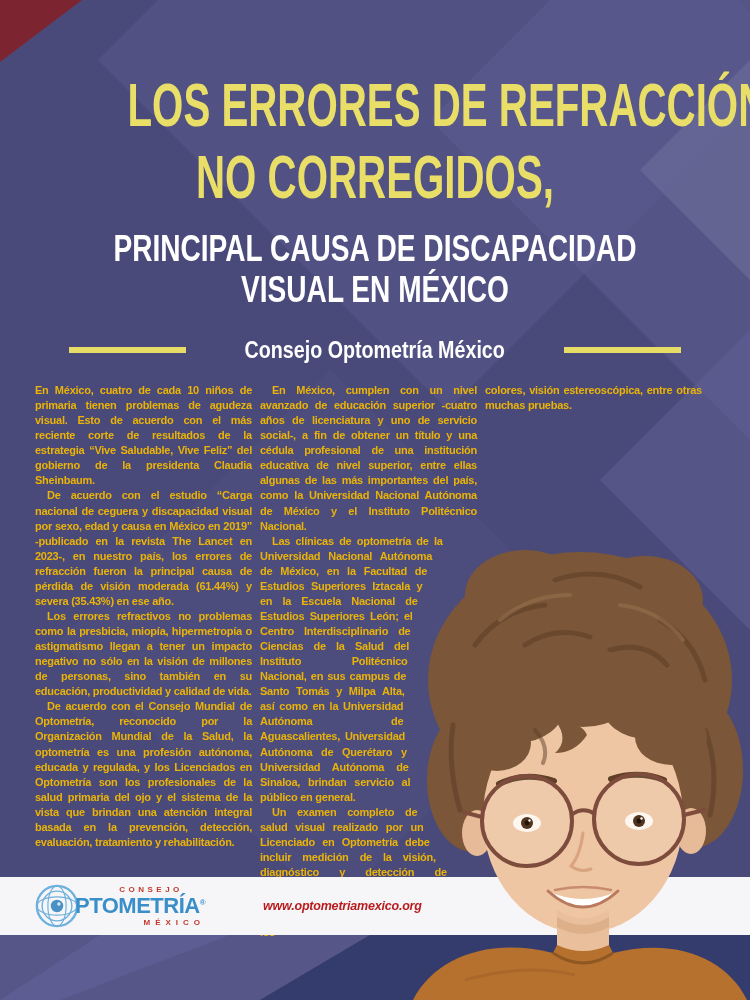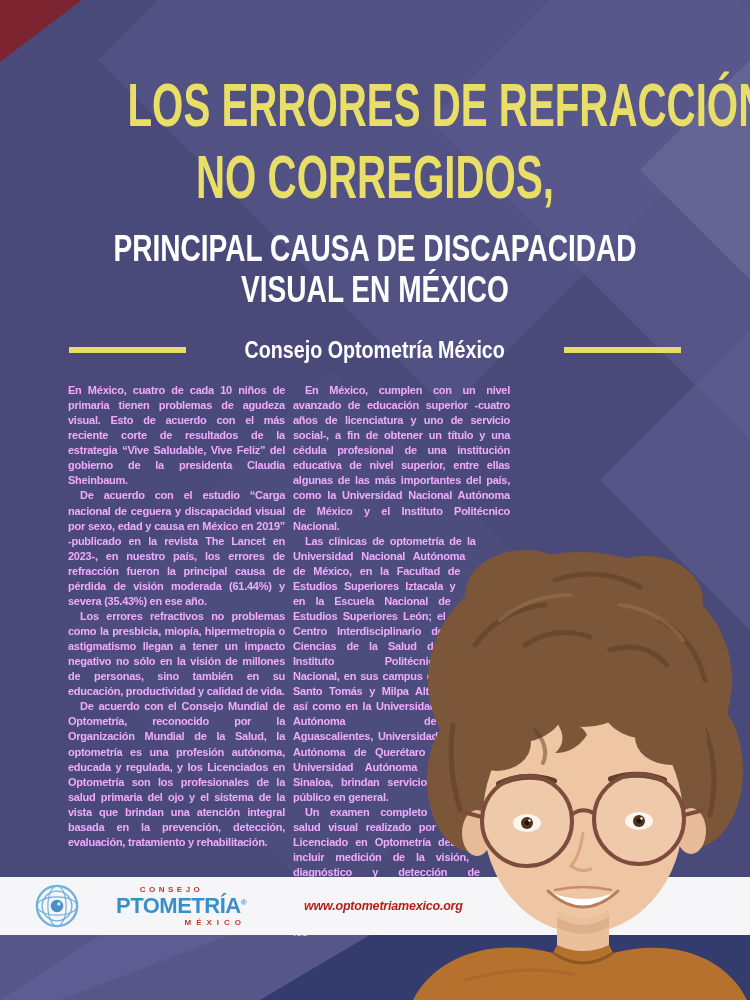--- a/index.html
+++ b/index.html
@@ -25,41 +25,41 @@
   .byline-row{margin-top:26px;display:flex;align-items:center;justify-content:center;gap:30px;}
   .byline-bar{width:117px;height:6px;background:#e7dc66;}
   .byline-text{
     color:#ffffff;font-weight:bold;font-size:24px;white-space:nowrap;
     transform:scaleX(0.82);transform-origin:50% 50%;
   }
 
   
   .article{
     position:absolute;top:383px;left:35px;width:680px;z-index:10;
-    display:flex;gap:8px;color:#f0abfc;margin-left:33px;
+    display:flex;gap:8px;color:#eab308;
   }
   .col{width:217px;font-size:11px;font-weight:bold;line-height:1.37;
        text-align:justify;letter-spacing:-0.25px;hyphens:auto;-webkit-hyphens:auto;}
   .col p{margin:0;}
   .col p.indent{text-indent:12px;}
   .wrap-spacer{
     float:right;width:78px;height:356px;margin:4px -6px 0 4px;
     shape-outside:polygon(100% 0%, 46% 5%, 14% 26%, 3% 50%, 15% 72%, 50% 90%, 100% 100%);
   }
 
   
   .band{
     position:absolute;top:877px;left:0;width:750px;height:58px;
     background:#f6f6f9;z-index:20;display:flex;align-items:center;
   }
   .logo{display:flex;align-items:center;margin-left:34px;text-align:center;}
   .logo-emblem{width:46px;height:46px;margin-right:-5px;flex:0 0 auto;}
   .logo-text{display:flex;flex-direction:column;line-height:1;}
   .logo-top{font-size:8px;font-weight:bold;color:#c0392b;letter-spacing:3.5px;margin-left:22px;}
-  .logo-main{font-size:22px;font-weight:bold;color:#3a8fc9;letter-spacing:-0.5px;margin-top:1px;padding-left:41px;}
+  .logo-main{font-size:22px;font-weight:bold;color:#3a8fc9;letter-spacing:-0.5px;margin-top:1px;}
   .logo-main .reg{font-size:8px;vertical-align:super;color:#3a8fc9;}
   .logo-bottom{font-size:8px;font-weight:bold;color:#c0392b;letter-spacing:5px;align-self:flex-end;margin-top:2px;}
   .band-url{
     margin-left:58px;font-size:12.5px;font-weight:bold;color:#b91c1c;
     text-decoration:none;letter-spacing:-0.2px;font-style:italic;
   }
 
   
   .boy{position:absolute;right:0;bottom:0;width:345px;height:475px;z-index:30;}
 </style>
@@ -104,20 +104,21 @@
       <p class="indent">Los errores refractivos no problemas como la presbicia, miopía, hipermetropía o astigmatismo llegan a tener un impacto negativo no sólo en la visión de millones de personas, sino también en su educación, productividad y calidad de vida.</p>
       <p class="indent">De acuerdo con el Consejo Mundial de Optometría, reconocido por la Organización Mundial de la Salud, la optometría es una profesión autónoma, educada y regulada, y los Licenciados en Optometría son los profesionales de la salud primaria del ojo y el sistema de la vista que brindan una atención integral basada en la prevención, detección, evaluación, tratamiento y rehabilitación.</p>
     </div>
     <div class="col" lang="es">
       <p class="indent">En México, cumplen con un nivel avanzado de educación superior -cuatro años de licenciatura y uno de servicio social-, a fin de obtener un título y una cédula profesional de una institución educativa de nivel superior, entre ellas algunas de las más importantes del país, como la Universidad Nacional Autónoma de México y el Instituto Politécnico Nacional.</p>
       <div class="wrap-spacer"></div>
       <p class="indent">Las clínicas de optometría de la Universidad Nacional Autónoma de México, en la Facultad de Estudios Superiores Iztacala y en la Escuela Nacional de Estudios Superiores León; el Centro Interdisciplinario de Ciencias de la Salud del Instituto Politécnico Nacional, en sus campus de Santo Tomás y Milpa Alta, así como en la Universidad Autónoma de Aguascalientes, Universidad Autónoma de Querétaro y Universidad Autónoma de Sinaloa, brindan servicio al público en general.</p>
       <p class="indent">Un examen completo de salud visual realizado por un Licenciado en Optometría debe incluir medición de la visión, diagnóstico y detección de enfermedades del ojo y sistema visual incluidas pruebas como tonometría, biomicroscopía, oftalmoscopía, visión de los</p>
     </div>
     <div class="col" lang="es">
+      <p class="noindent">colores, visión estereoscópica, entre otras muchas pruebas.</p>
     </div>
   </div>
 
   <div class="band">
     <div class="logo">
       <svg class="logo-emblem" viewBox="0 0 48 48" aria-hidden="true">
         <circle cx="24" cy="24" r="21" fill="none" stroke="#6fb0dc" stroke-width="2.5"></circle>
         <circle cx="24" cy="24" r="15.5" fill="none" stroke="#6fb0dc" stroke-width="1.4"></circle>
         <ellipse cx="24" cy="24" rx="21" ry="9.5" fill="none" stroke="#6fb0dc" stroke-width="1.2"></ellipse>
         <ellipse cx="24" cy="24" rx="9.5" ry="21" fill="none" stroke="#6fb0dc" stroke-width="1.2"></ellipse>

